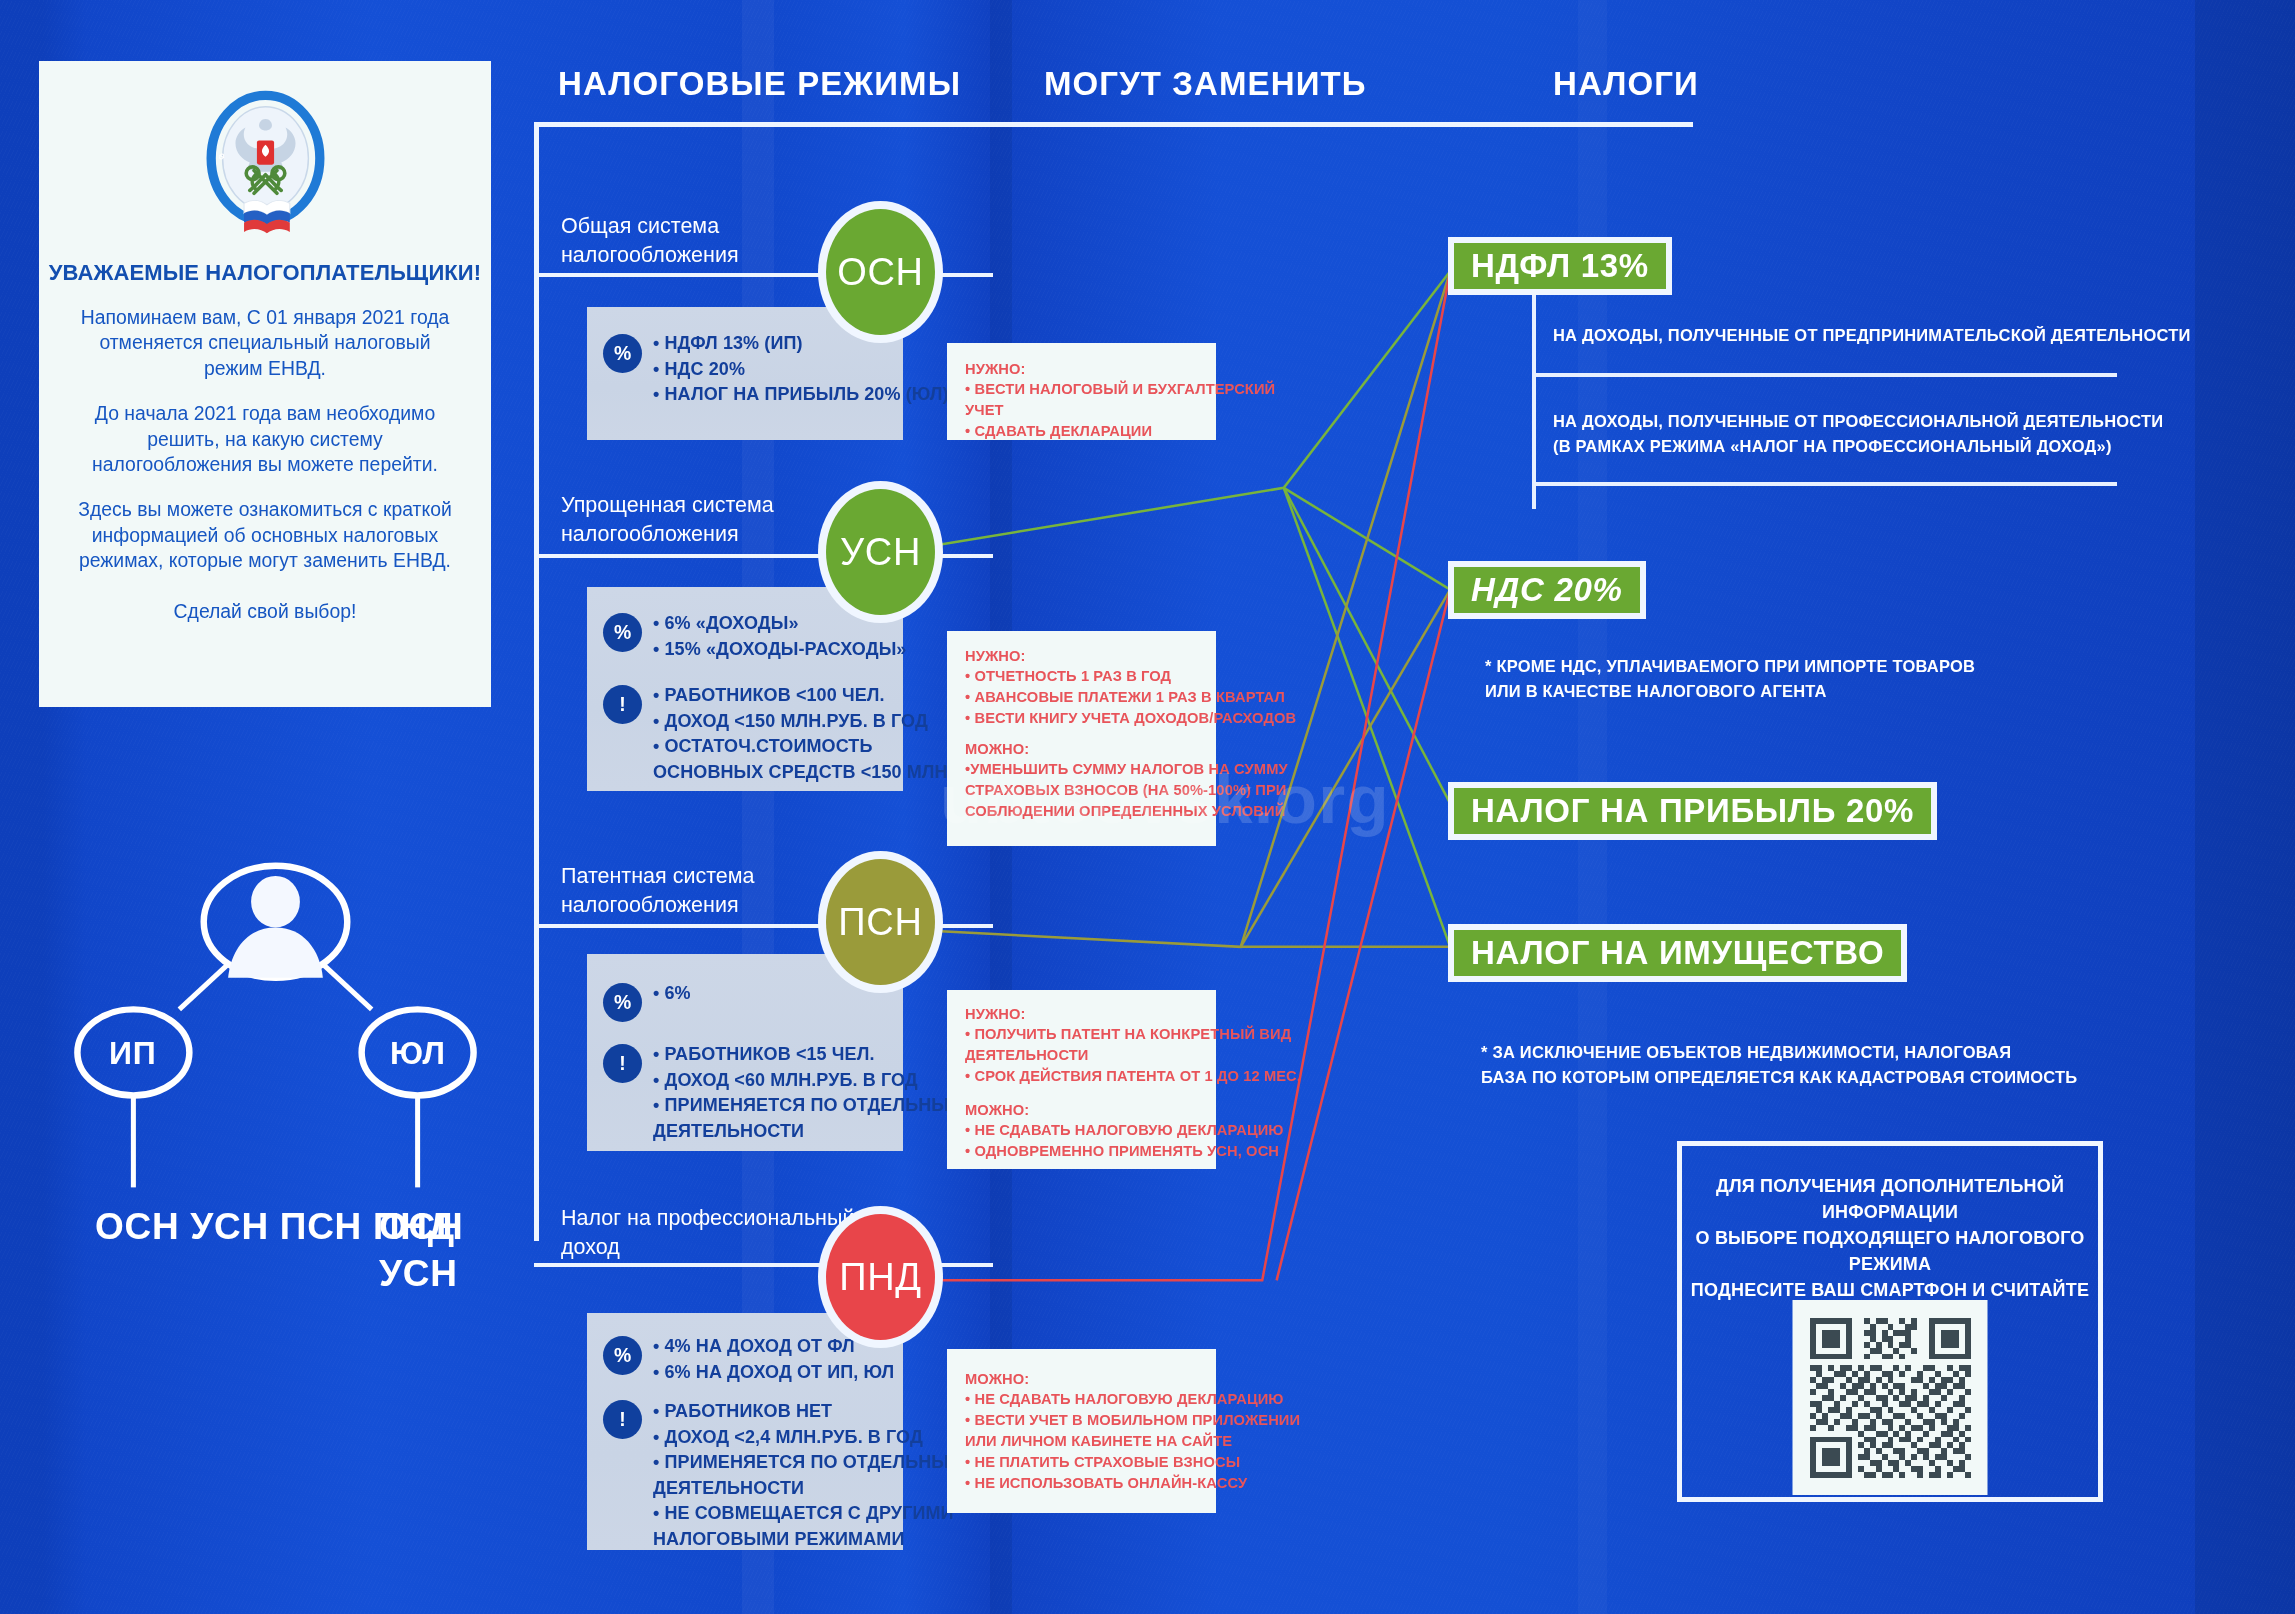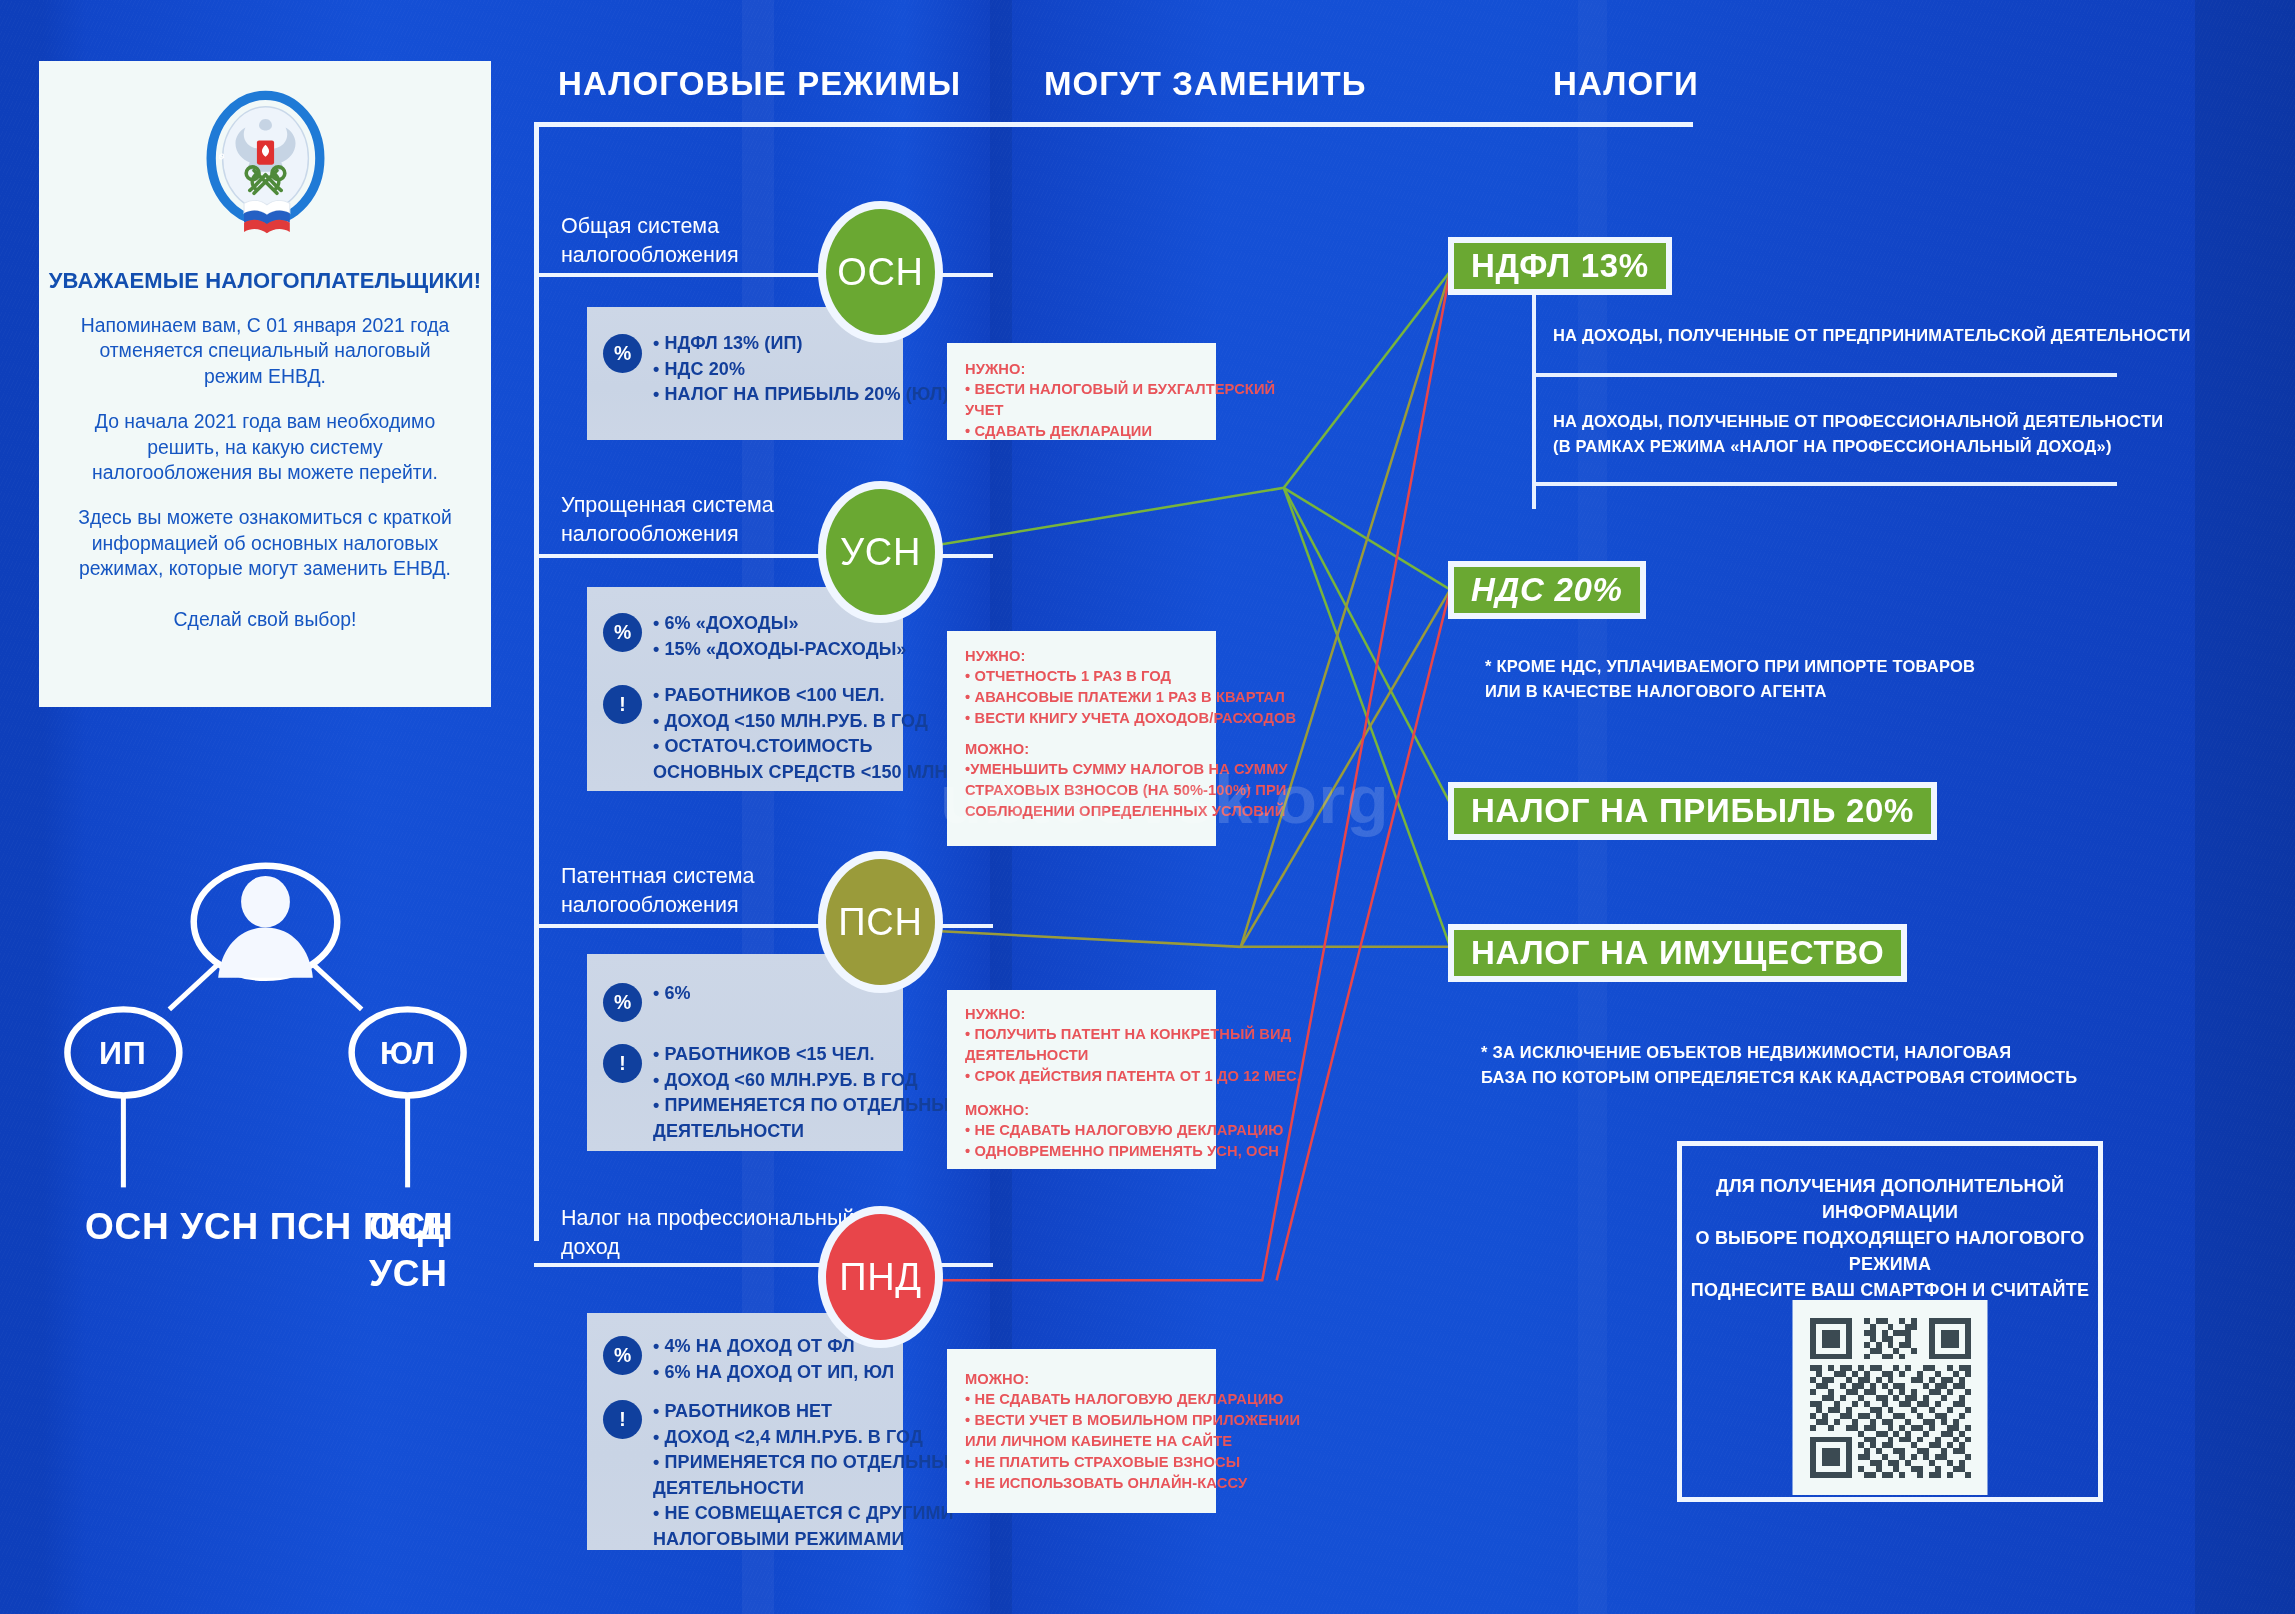--- a/index.html
+++ b/index.html
@@ -33,31 +33,31 @@
   .vstripe{position:absolute;top:0;bottom:0;pointer-events:none;}
 
   
   #leftcard{
     position:absolute;left:39px;top:61px;width:452px;height:646px;
     background:#f2f9f8;box-shadow:0 0 0 0 rgba(0,0,0,0);
   }
   #emblem{width:143px;height:158px;margin:29px auto 0;display:block;}
   #card-title{
     text-align:center;color:#134fb0;font-weight:bold;font-size:22px;
-    letter-spacing:0.1px;margin-top:20px;
+    letter-spacing:0.1px;margin-top:12px;
   }
   .card-p{
     color:#1656c2;font-size:19.4px;line-height:1.33;
     margin:18.7px 29px 0 29px;
     text-align:center;
   }
   .card-p.center{text-align:center;margin-top:24.4px;}
 
   
-  #tree{position:absolute;left:43px;top:850px;width:445px;height:603px;color:#fff;}
+  #tree{position:absolute;left:53px;top:850px;width:445px;height:603px;color:#fff;}
   .tree-label{
     position:absolute;font-weight:bold;font-size:32px;color:#fff;letter-spacing:0.7px;
   }
   .tree-stack{position:absolute;font-weight:bold;font-size:37px;line-height:1.28;color:#fff;letter-spacing:0.7px;}
 
   
   .colhead{
     position:absolute;color:#fff;font-weight:bold;font-size:33px;letter-spacing:1.1px;
     white-space:nowrap;
   }

